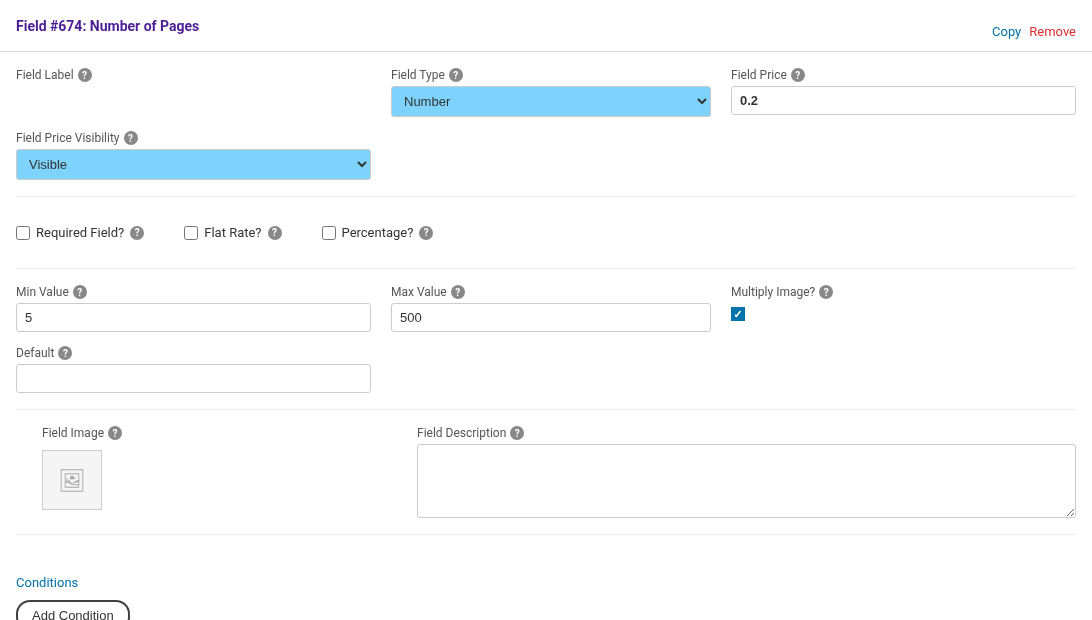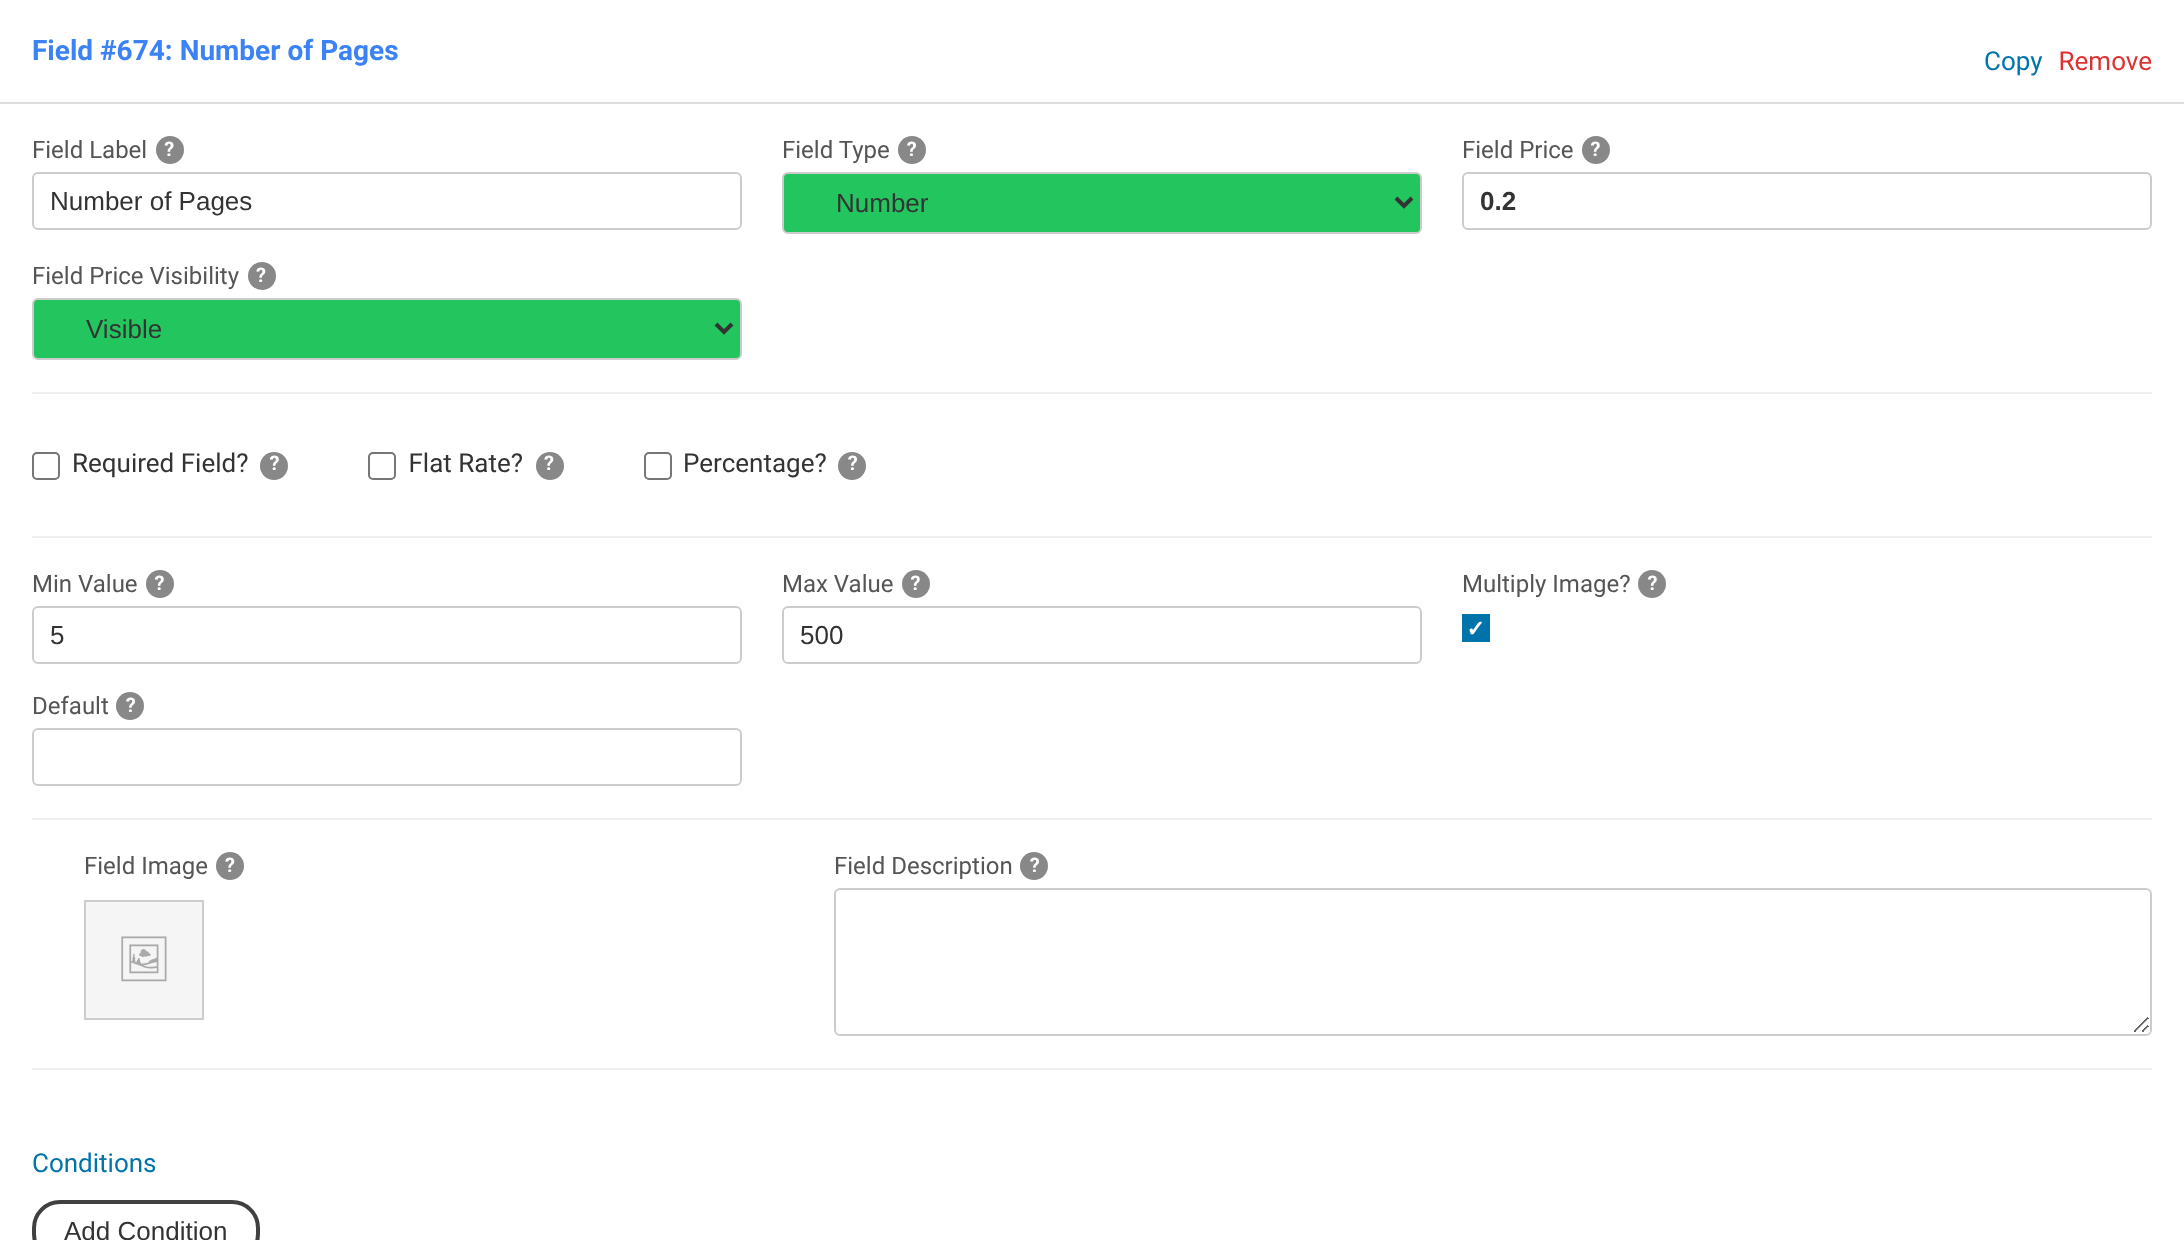--- a/index.html
+++ b/index.html
@@ -14,21 +14,21 @@
     .header {
       display: flex;
       align-items: center;
       justify-content: space-between;
       padding: 12px 16px;
       border-bottom: 1px solid #ddd;
     }
     .header-title {
       font-weight: 700;
       font-size: 14px;
-      color: #3b82f6;
+      color: #4c1d95;
     }
     .header-actions {
       display: flex;
       gap: 8px;
       margin-top: 12px;
     }
     .header-actions a {
       font-size: 13px;
       text-decoration: none;
       cursor: pointer;
@@ -79,24 +79,24 @@
       border-radius: 3px;
       padding: 6px 8px;
       font-size: 13px;
       color: #333;
       background: #fff;
       outline: none;
     }
     select {
       border: 1px solid #ccc;
       border-radius: 3px;
-      padding: 6px 22px;
-      font-size: 13px;
-      color: #333;
-      background: #22c55e;
+      padding: 6px 8px;
+      font-size: 13px;
+      color: #333;
+      background: #7dd3fc;
       outline: none;
       appearance: auto;
     }
     textarea {
       border: 1px solid #ccc;
       border-radius: 3px;
       padding: 6px 8px;
       font-size: 13px;
       color: #333;
       background: #fff;
@@ -209,21 +209,20 @@
 
 <div class="content">
 
   <div class="section">
     <div class="row">
       <div class="field-group field-label-group">
         <label>
           <span>Field Label</span>
           <span class="help-icon">?</span>
         </label>
-        <input type="text" style="width: 100%;" value="Number of Pages">
       </div>
       <div class="field-group field-type-group">
         <label>
           <span>Field Type</span>
           <span class="help-icon">?</span>
         </label>
         <select style="width:100%;">
           <option>Number</option>
           <option>Text</option>
           <option>Select</option>

